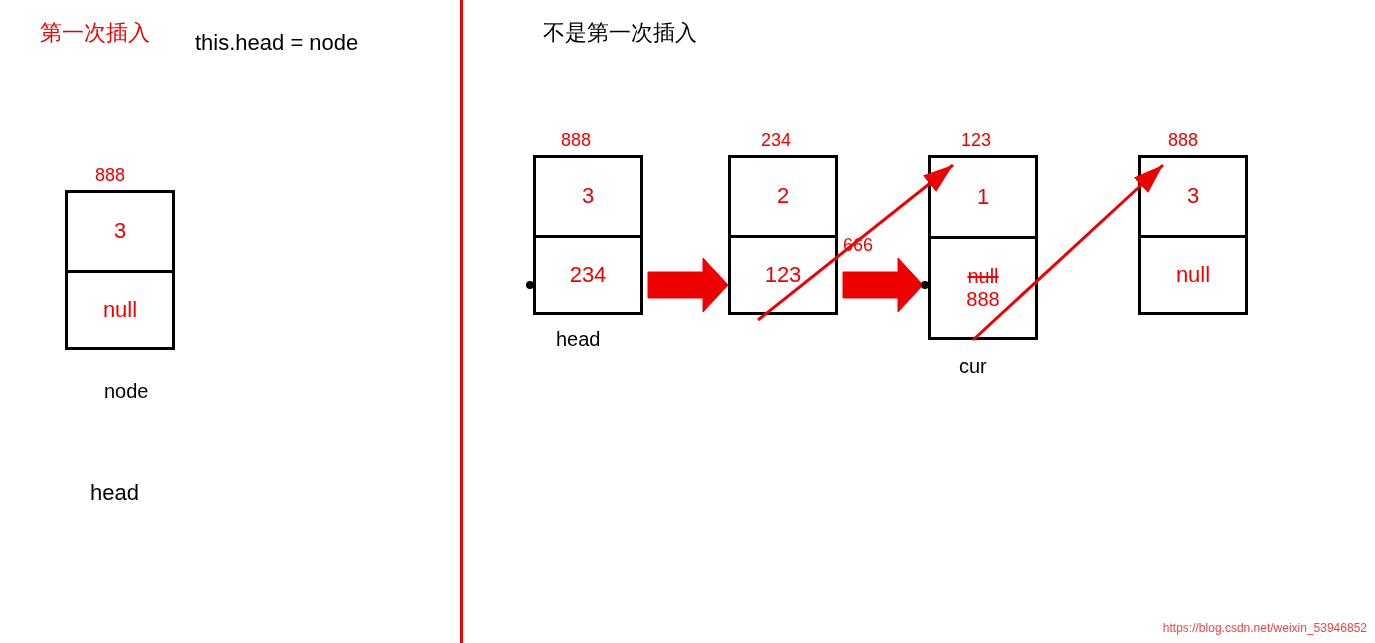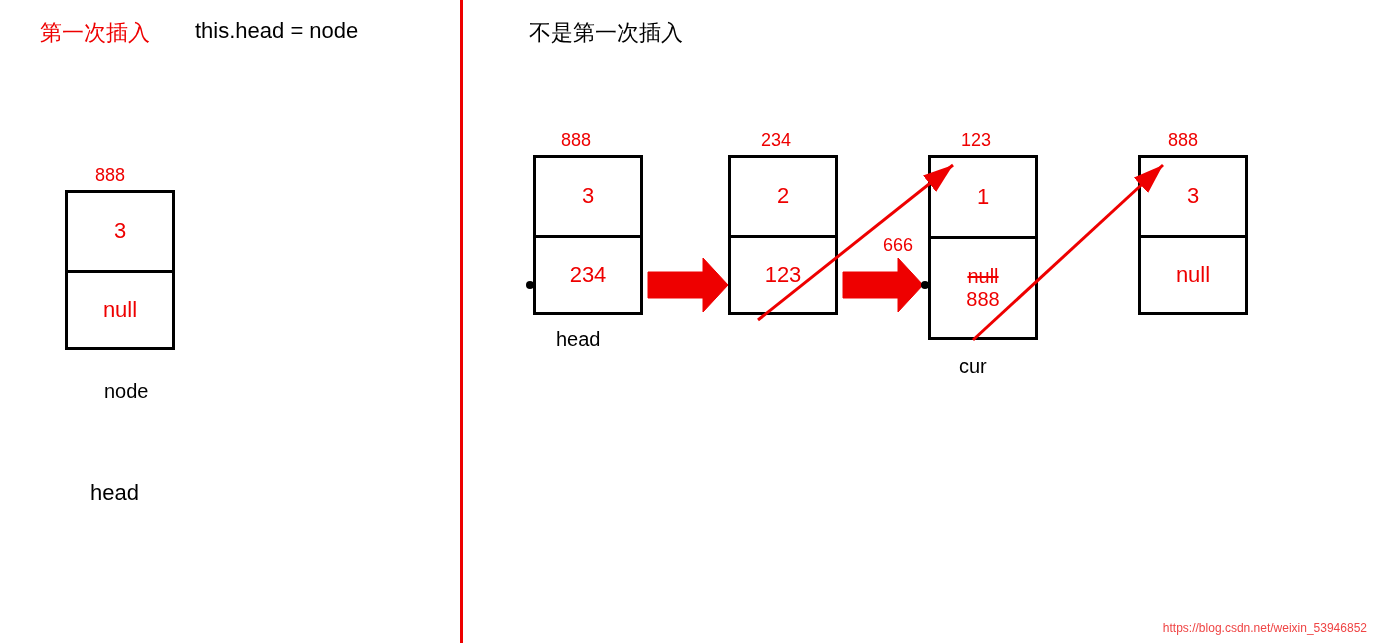--- a/index.html
+++ b/index.html
@@ -6,21 +6,21 @@
     body {
       background: #fff;
       font-family: Arial, sans-serif;
       width: 1375px;
       height: 643px;
       overflow: hidden;
       position: relative;
     }
 
     .red { color: #e00; }
-    .black { color: #000; }
+    .black { color: #000; margin-top: 12px; }
 
     
     #left-panel {
       position: absolute;
       left: 0; top: 0;
       width: 440px;
       height: 643px;
     }
 
     
@@ -74,21 +74,21 @@
     .left-node-label {
       position: absolute;
       font-size: 20px;
       color: #000;
     }
 
     
     .right-title {
       position: absolute;
       top: 18px;
-      left: 66px;
+      left: 80px;
       font-size: 22px;
       color: #000;
     }
     .right-subtitle {
       position: absolute;
       top: 62px;
       left: 20px;
       font-size: 20px;
       color: #e00;
     }
@@ -185,21 +185,21 @@
   </div>
   <span class="node-lbl" style="top:328px; left:93px;">head</span>
 
   <span class="node-num" style="top:130px; left:298px;">234</span>
   <div class="rnode" style="top:155px; left:265px; width:110px; height:160px;">
     <div class="rnode-cell red" style="height:80px;">2</div>
     <div style="border-top:3px solid #000;"></div>
     <div class="rnode-cell red" style="height:77px;">123</div>
   </div>
 
-  <span class="node-num" style="top:235px; left:380px;margin-left:40px;">666</span>
+  <span class="node-num" style="top:235px; left:380px;">666</span>
 
   <span class="node-num" style="top:130px; left:498px;">123</span>
   <div class="rnode" style="top:155px; left:465px; width:110px; height:185px;">
     <div class="rnode-cell red" style="height:80px;">1</div>
     <div style="border-top:3px solid #000;"></div>
     <div class="rnode-cell" style="height:100px; flex-direction:column; color:#e00; font-size:20px;">
       <span class="strike">null</span>
       <span>888</span>
     </div>
   </div>

